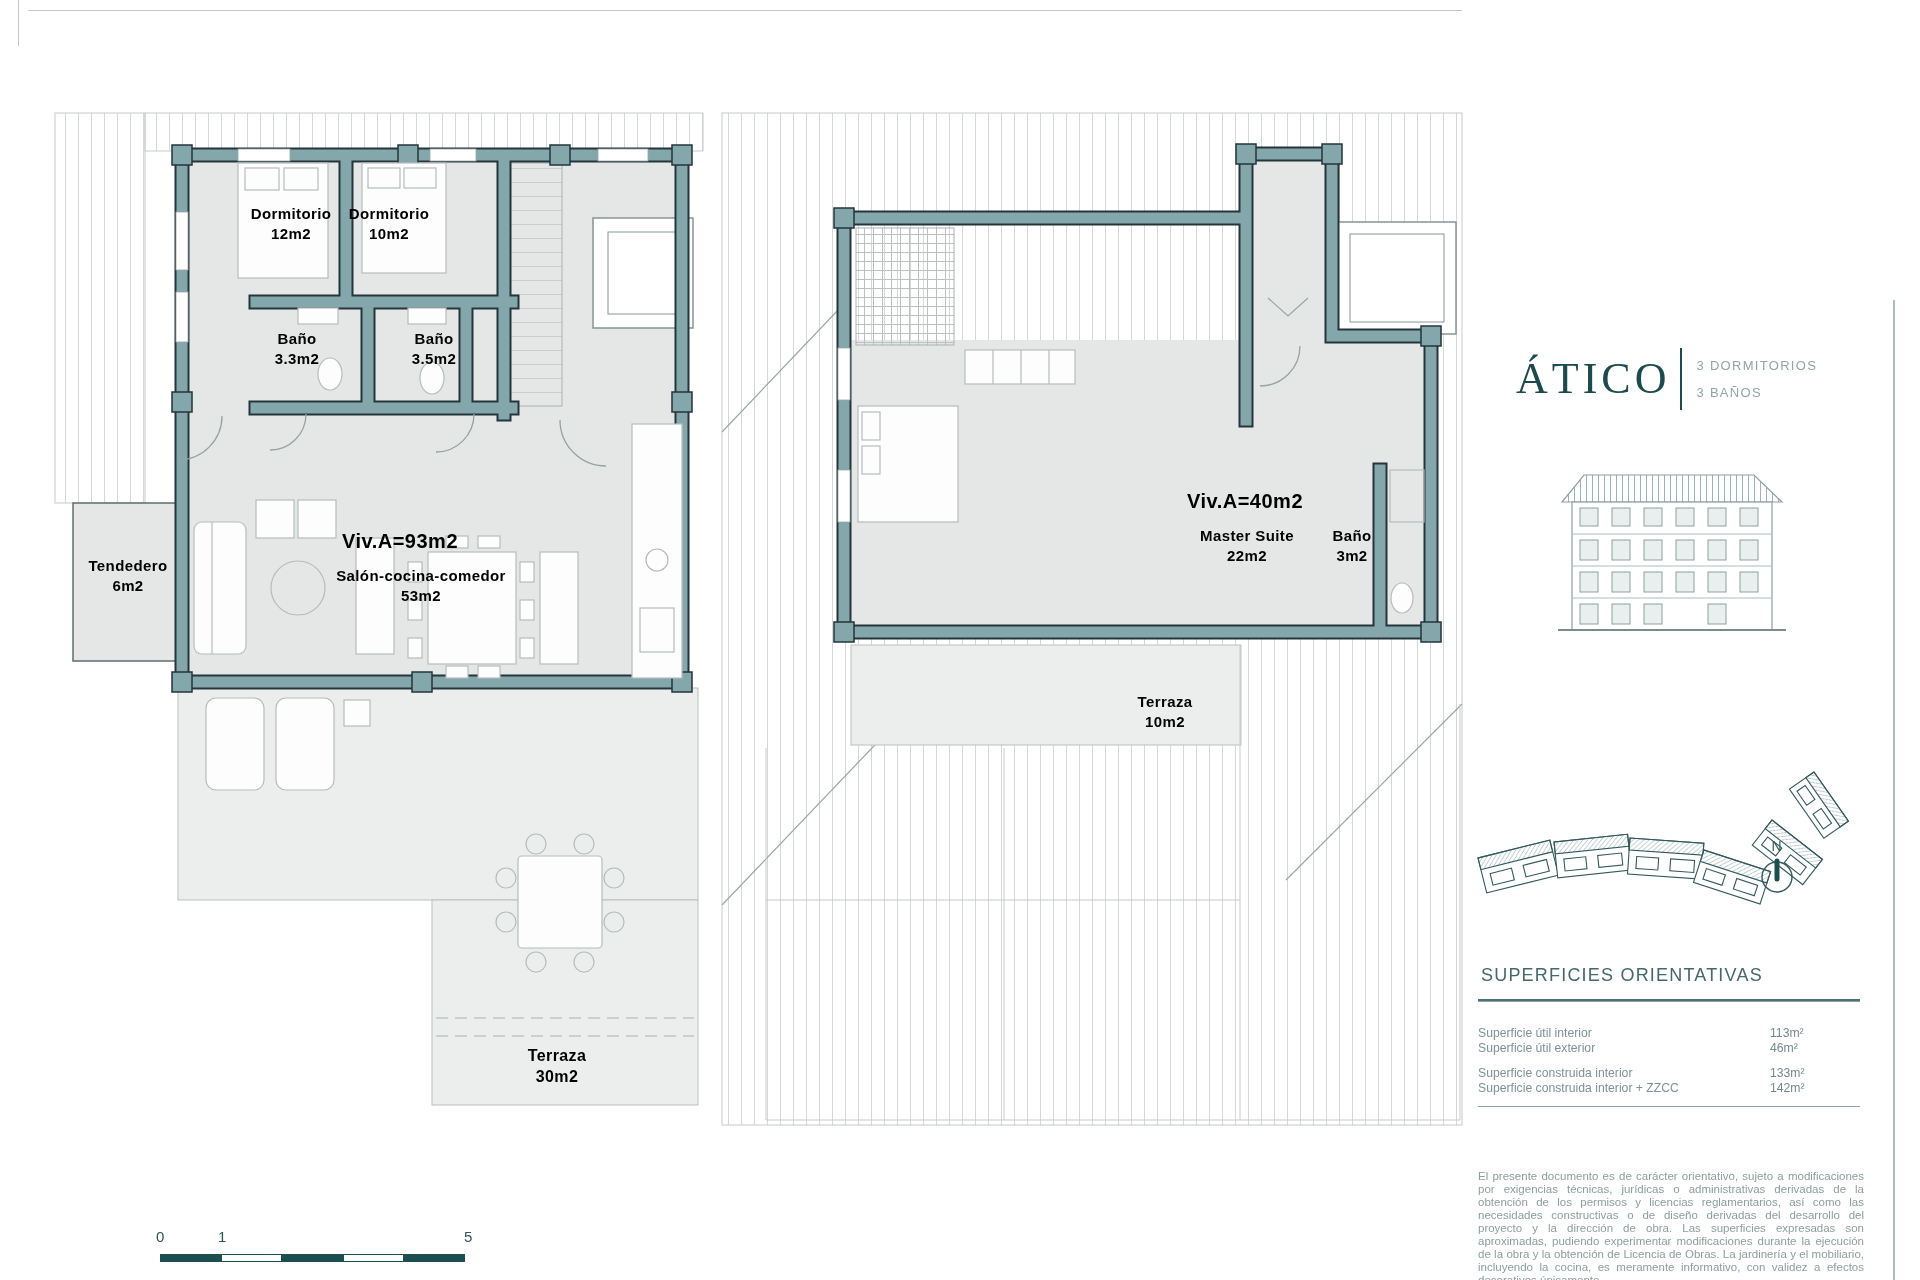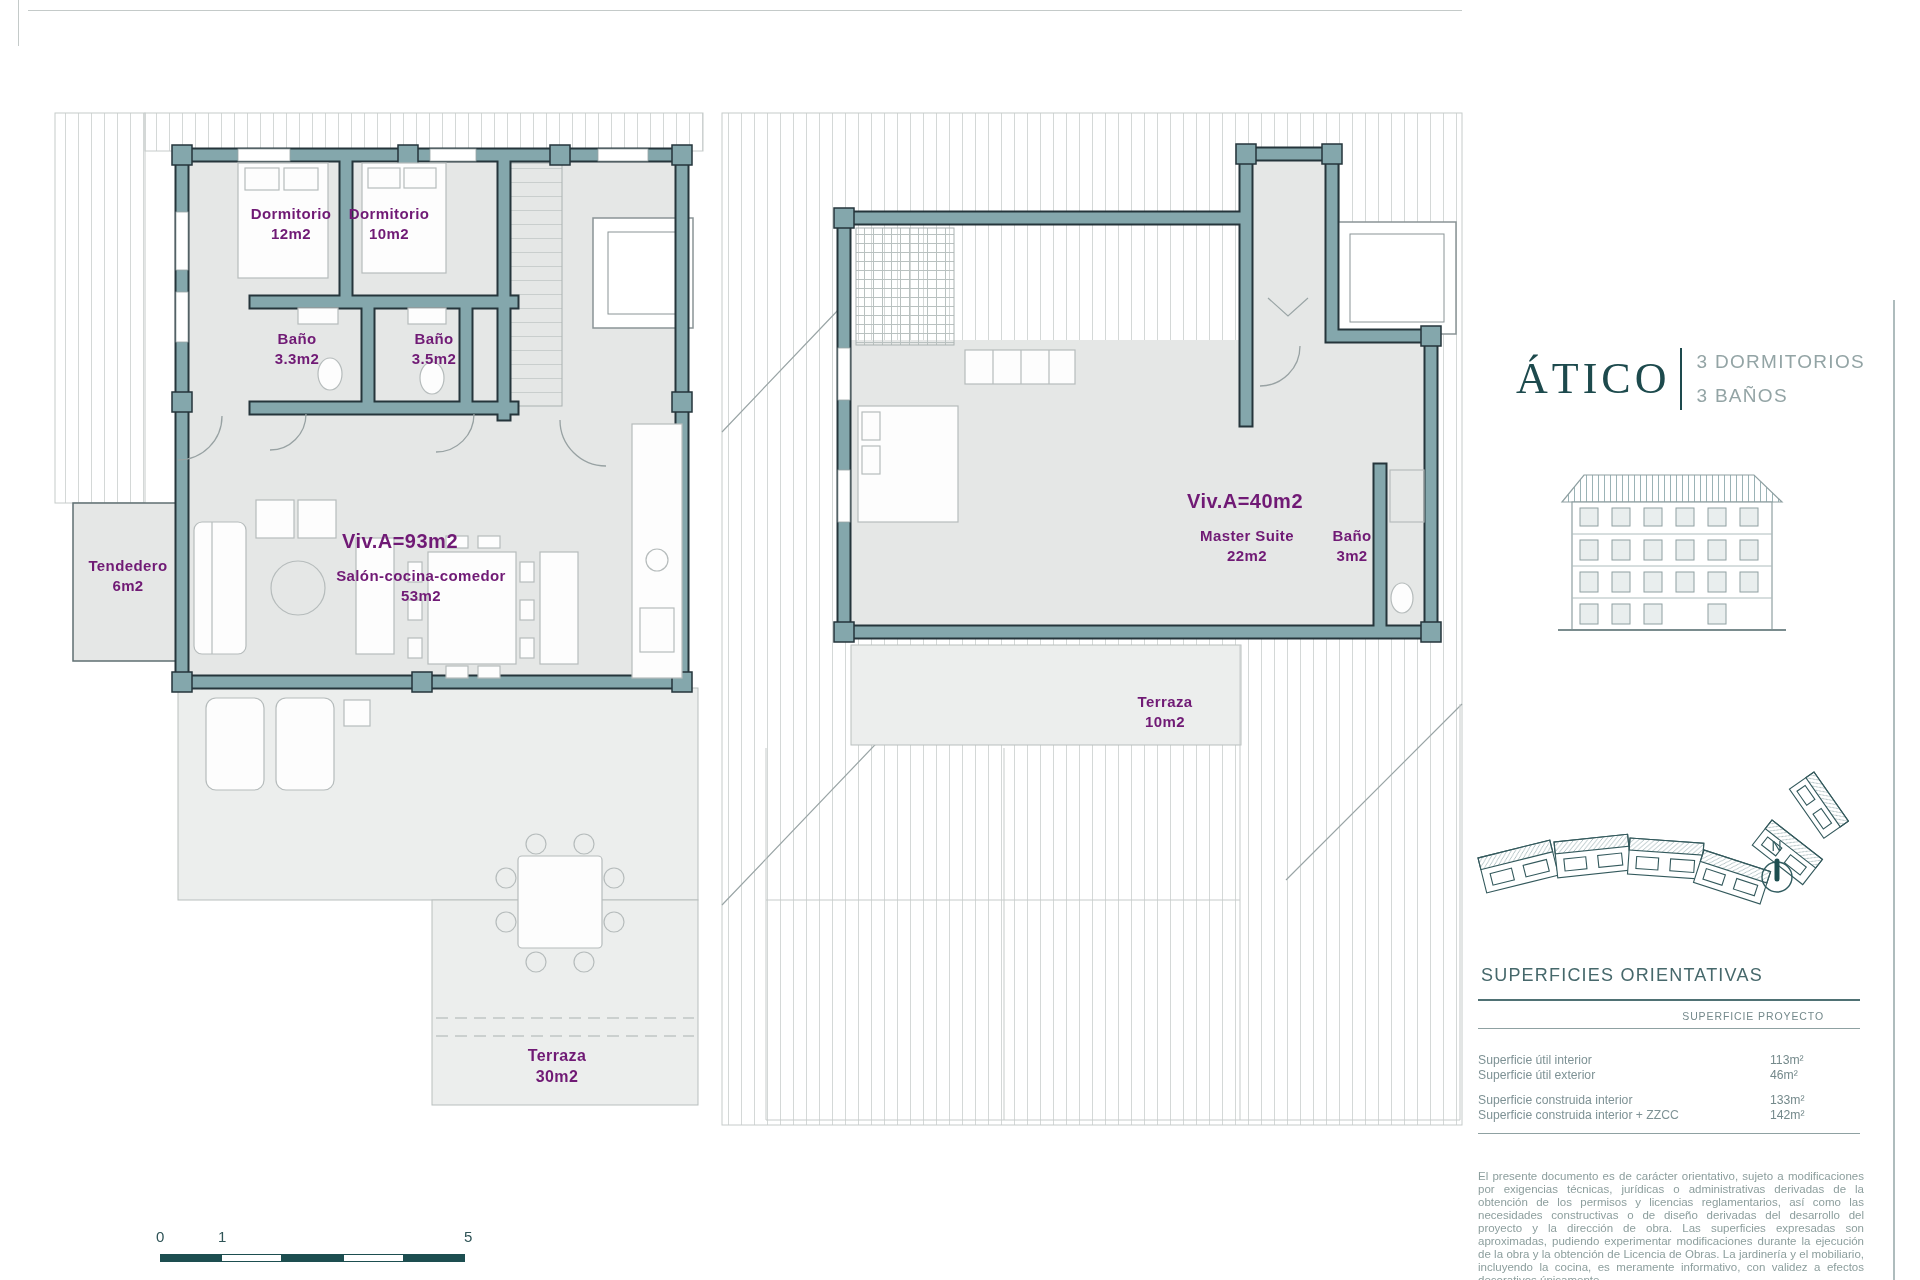--- a/index.html
+++ b/index.html
@@ -16,32 +16,32 @@
   svg.plans{position:absolute;left:0;top:0;}
   .wo{stroke:#25353b;stroke-width:15;fill:none;stroke-linecap:square;}
   .wi{stroke:#84a7ac;stroke-width:11;fill:none;stroke-linecap:square;}
   .pill{fill:#84a7ac;stroke:#25353b;stroke-width:1.5;}
   .fur{fill:#fdfdfd;stroke:#b6bcbc;stroke-width:1.2;}
   .furn{fill:none;stroke:#b6bcbc;stroke-width:1.2;}
   .arc{fill:none;stroke:#98a2a3;stroke-width:1.3;}
   .win{fill:#ffffff;stroke:#9aa5a6;stroke-width:.8;}
 
   
-  .lbl{position:absolute;transform:translateX(-50%);text-align:center;color:#701a75;
+  .lbl{position:absolute;transform:translateX(-50%);text-align:center;color:#000000;
        font-weight:700;font-size:15px;line-height:1.3;letter-spacing:.4px;white-space:nowrap;}
   .lbl span{display:block;}
   .lbl.big{font-size:20px;letter-spacing:.5px;}
   .lbl.mid{font-size:16px;}
 
   
   .title-block{position:absolute;left:1516px;top:348px;display:flex;align-items:center;}
   .title-block h1{margin:0;font-family:"Liberation Serif",serif;font-weight:400;
                   font-size:44px;letter-spacing:4px;color:#1d4a4d;line-height:1;}
   .tb-rule{width:2px;height:62px;background:#1d4a4d;margin:0 14px 0 10px;}
-  .tb-specs{display:flex;flex-direction:column;gap:12px;font-size:19px;letter-spacing:1.3px;
+  .tb-specs{display:flex;flex-direction:column;gap:12px;font-size:13px;letter-spacing:1.3px;
             color:#93a4a5;font-weight:400;}
 
   .elevation{position:absolute;left:1556px;top:462px;}
   .siteplan{position:absolute;left:1470px;top:758px;}
   .north-label{position:absolute;left:1777px;top:838px;transform:translateX(-50%);
                font-size:14px;letter-spacing:1px;color:#2f5a5e;font-weight:400;}
 
   .surfaces{position:absolute;left:1478px;top:962px;width:382px;color:#7e9295;}
   .surfaces h2{margin:3px;font-size:18px;font-weight:400;letter-spacing:1.2px;color:#46686b;}
   .surf-rule-thick{border-top:2px solid #4f7174;margin-top:13px;}
@@ -356,21 +356,20 @@
     <g>
       <circle cx="307" cy="119" r="15" fill="none" stroke="#2f5a5e" stroke-width="1.4"></circle>
       <path d="M307,103 V121" stroke="#1d4e50" stroke-width="5" stroke-linecap="round"></path>
     </g>
   </svg>
   <span class="north-label">N</span>
 
   <section class="surfaces">
     <h2>SUPERFICIES ORIENTATIVAS</h2>
     <div class="surf-rule-thick"></div>
-    <div class="surf-colhead">SUPERFICIE PROYECTO</div>
     <div class="surf-rule-thin"></div>
     <div class="sgroup">
       <div class="srow">
         <span>Superficie útil interior</span>
         <span class="val">113m²</span>
       </div>
       <div class="srow">
         <span>Superficie útil exterior</span>
         <span class="val">46m²</span>
       </div>

